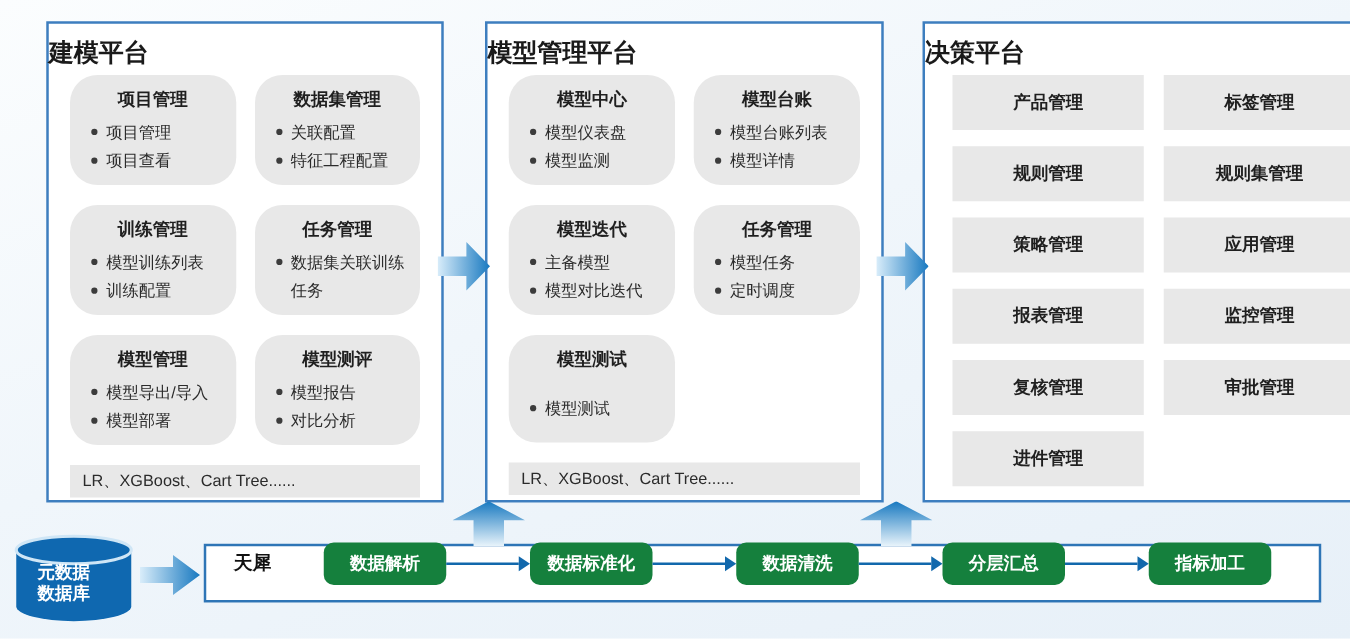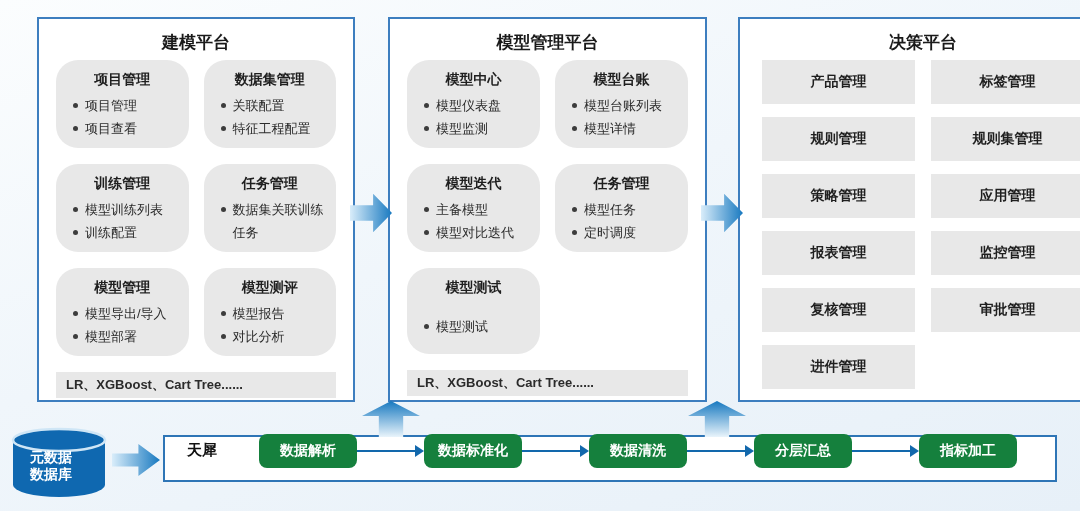--- a/index.html
+++ b/index.html
@@ -10,21 +10,21 @@
   }
   
   .panel {
     position: absolute; top: 17px; height: 385px;
     background: #ffffff; border: 2px solid #3d7ebf;
   }
   .panel-1 { left: 37px;  width: 318px; }
   .panel-2 { left: 388px; width: 319px; }
   .panel-3 { left: 738px; width: 370px; }
   .panel-title {
-    margin: 13px 0 0; text-align: center; font-size: 17px; font-weight: bold;
+    margin: 13px 0 0; font-size: 20px; font-weight: bold;
     color: #1a1a1a; line-height: 22px;
   }
   .grid {
     margin-top: 6px; padding: 0 17px; display: grid;
     grid-template-columns: 1fr 1fr; column-gap: 15px; row-gap: 16px;
   }
   .card { background: #e8e8e8; min-height: 86px; padding: 8px 9px 8px 9px; border-radius: 22px; }
   .card-title {
     text-align: center; font-size: 14px; font-weight: bold; color: #1f1f1f;
     line-height: 19px; margin-top: 2px;
@@ -35,21 +35,21 @@
     color: #2b2b2b;
   }
   .card li::before {
     content: ""; position: absolute; left: 2px; top: 9px; width: 5px; height: 5px;
     border-radius: 50%; background: #3c3c3c;
   }
   .gap-top { margin-top: 18px !important; }
   .strip {
     grid-column: 1 / -1; background: #e8e8e8; height: 26px;
     display: flex; align-items: center; padding-left: 10px;
-    font-size: 13px; color: #2b2b2b; font-weight: bold;
+    font-size: 13px; color: #2b2b2b;
   }
   
   .tile-grid {
     margin-top: 6px; padding: 0 22px; display: grid;
     grid-template-columns: 1fr 1fr; column-gap: 16px; row-gap: 13px;
   }
   .tile {
     height: 44px; background: #e8e8e8; display: flex; align-items: center;
     justify-content: center; font-size: 14px; font-weight: bold; color: #1f1f1f;
   }

